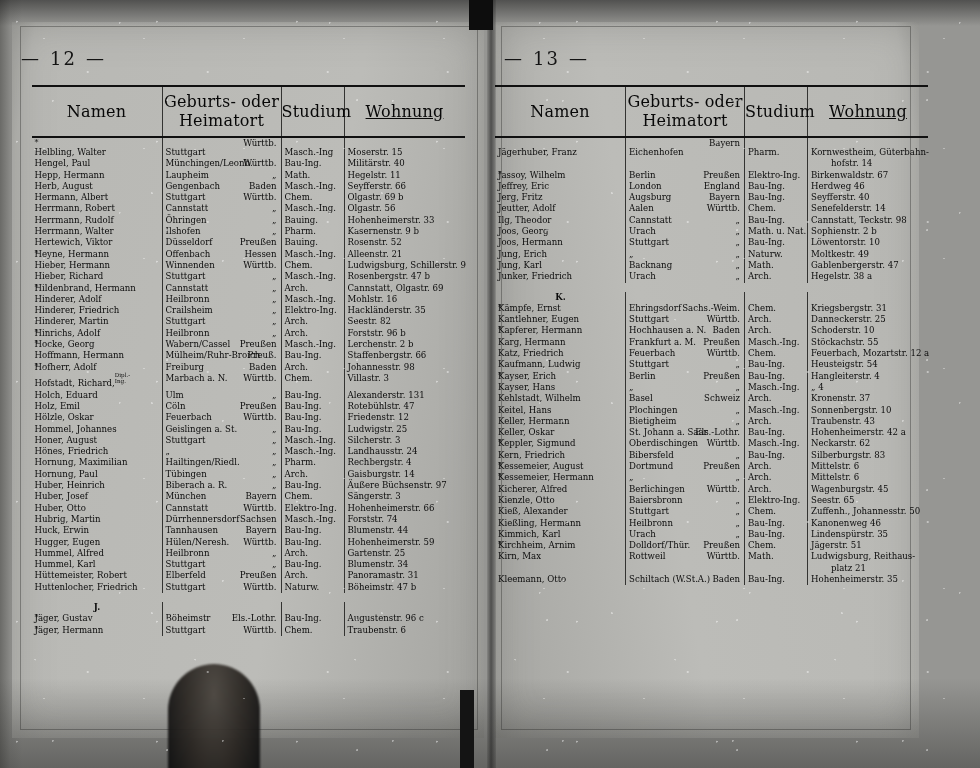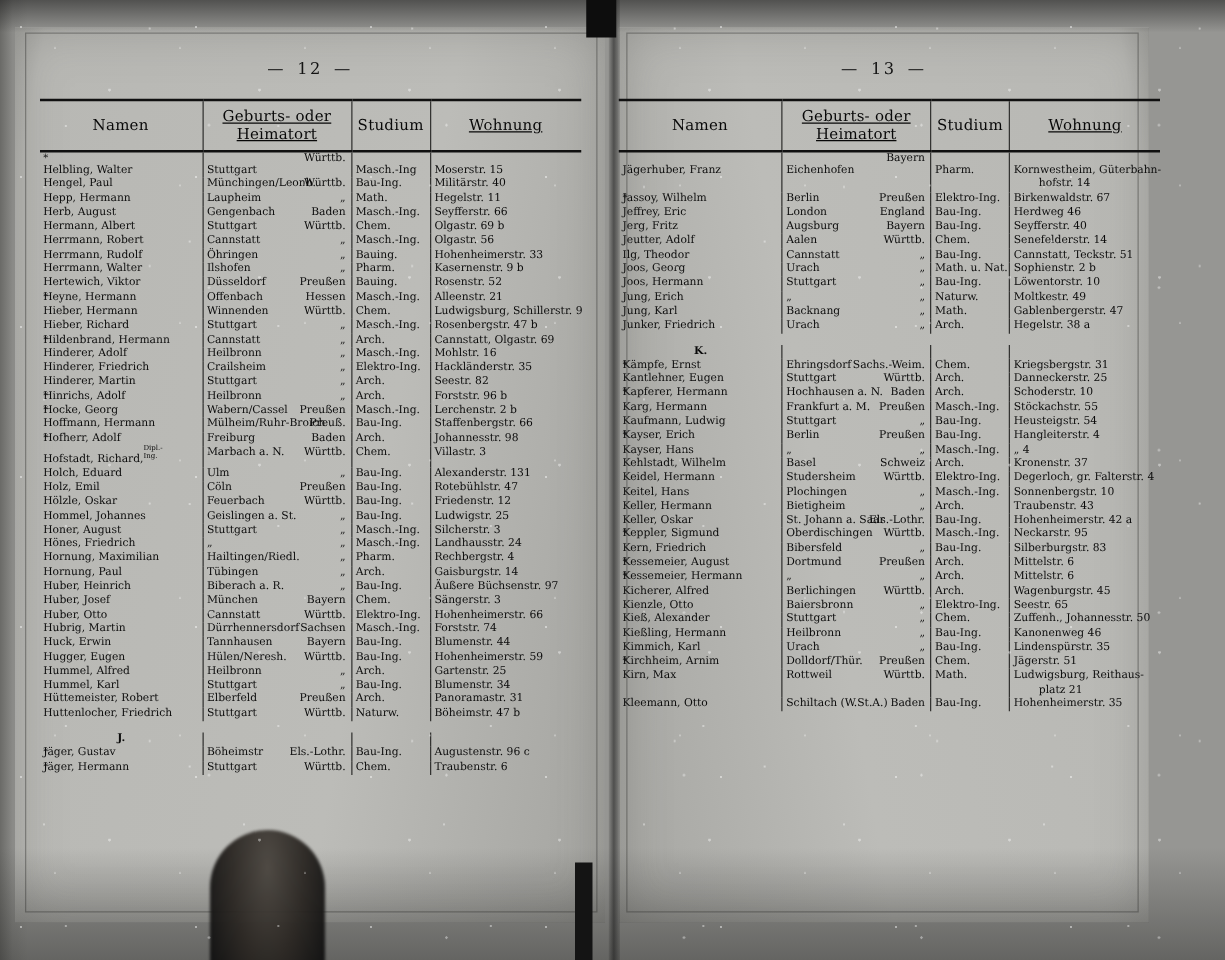--- a/index.html
+++ b/index.html
@@ -80,50 +80,49 @@
     box-shadow:inset 0 0 40px rgba(90,90,86,.35);
   }
   .page-edge{
     position:absolute;border:1px solid rgba(60,60,58,.45);
     pointer-events:none;
   }
 
   
   .sheet{position:absolute;inset:0;padding:0;}
   .folio{
-    text-align:center;
-    font-size:13px;
+    font-size:18px;
     letter-spacing:2px;
     color:#1d1d1d;
     margin-top:26px;
     font-family:"DejaVu Serif","Liberation Serif",serif;
   }
   .folio .dash{display:inline-block;padding:0 9px;font-weight:400;}
 
   table.dir{
     border-collapse:collapse;
     width:430px;
     margin:16px auto 0 auto;
     table-layout:fixed;
   }
   #page-right table.dir{width:432px;}
 
   table.dir thead th{
     font-weight:400;
-    font-size:12px;
+    font-size:16px;
     padding:5px 0 6px 0;
     text-align:center;
     color:#131313;
     border-top:2.5px solid #1a1a1a;
     border-bottom:2.5px solid #1a1a1a;
     font-family:"DejaVu Serif","Liberation Serif",serif;
     letter-spacing:.2px;
   }
   table.dir th.c-name{width:130px;}
-  table.dir th.c-ort{width:118px;text-decoration:underline;}
+  table.dir th.c-ort{width:118px;}
   table.dir th.c-stud{width:62px;}
   table.dir th.c-wohn{width:120px;text-decoration:underline;}
 
   table.dir td{
     font-size:8.6px;
     line-height:11.3px;
     color:#161616;
     vertical-align:top;
     padding:0 2px 0 3px;
     font-family:"DejaVu Serif","Liberation Serif",serif;
@@ -482,21 +481,21 @@
             <tr>
               <td class="name"><span>Jeutter, Adolf</span></td>
               <td class="ort"><span>Aalen</span><span class="state">Württb.</span></td>
               <td class="stud">Chem.</td>
               <td class="wohn"><span>Senefelderstr. 14</span></td>
             </tr>
             <tr>
               <td class="name"><span>Ilg, Theodor</span></td>
               <td class="ort"><span>Cannstatt</span><span class="state">„</span></td>
               <td class="stud">Bau-Ing.</td>
-              <td class="wohn"><span>Cannstatt, Teckstr. 51</span></td>
+              <td class="wohn"><span>Cannstatt, Teckstr. 98</span></td>
             </tr>
             <tr>
               <td class="name"><span>Joos, Georg</span></td>
               <td class="ort"><span>Urach</span><span class="state">„</span></td>
               <td class="stud">Math. u. Nat.</td>
               <td class="wohn"><span>Sophienstr. 2 b</span></td>
             </tr>
             <tr>
               <td class="name"><span>Joos, Hermann</span></td>
               <td class="ort"><span>Stuttgart</span><span class="state">„</span></td>
@@ -548,20 +547,26 @@
               <td class="stud">Arch.</td>
               <td class="wohn"><span>Schoderstr. 10</span></td>
             </tr>
             <tr>
               <td class="name"><span>Karg, Hermann</span></td>
               <td class="ort"><span>Frankfurt a. M.</span><span class="state">Preußen</span></td>
               <td class="stud">Masch.-Ing.</td>
               <td class="wohn"><span>Stöckachstr. 55</span></td>
             </tr>
             <tr>
+              <td class="name"><span>Katz, Friedrich</span></td>
+              <td class="ort"><span>Feuerbach</span><span class="state">Württb.</span></td>
+              <td class="stud">Chem.</td>
+              <td class="wohn"><span>Feuerbach, Mozartstr. 12 a</span></td>
+            </tr>
+            <tr>
               <td class="name"><span>Kaufmann, Ludwig</span></td>
               <td class="ort"><span>Stuttgart</span><span class="state">„</span></td>
               <td class="stud">Bau-Ing.</td>
               <td class="wohn"><span>Heusteigstr. 54</span></td>
             </tr>
             <tr>
               <td class="name"><span class="star">*</span><span>Kayser, Erich</span></td>
               <td class="ort"><span>Berlin</span><span class="state">Preußen</span></td>
               <td class="stud">Bau-Ing.</td>
               <td class="wohn"><span>Hangleiterstr. 4</span></td>
@@ -572,26 +577,20 @@
               <td class="stud">Masch.-Ing.</td>
               <td class="wohn"><span>„           4</span></td>
             </tr>
             <tr>
               <td class="name"><span>Kehlstadt, Wilhelm</span></td>
               <td class="ort"><span>Basel</span><span class="state">Schweiz</span></td>
               <td class="stud">Arch.</td>
               <td class="wohn"><span>Kronenstr. 37</span></td>
             </tr>
             <tr>
-              <td class="name"><span>Keidel, Hermann</span></td>
-              <td class="ort"><span>Studersheim</span><span class="state">Württb.</span></td>
-              <td class="stud">Elektro-Ing.</td>
-              <td class="wohn"><span>Degerloch, gr. Falterstr. 4</span></td>
-            </tr>
-            <tr>
               <td class="name"><span>Keitel, Hans</span></td>
               <td class="ort"><span>Plochingen</span><span class="state">„</span></td>
               <td class="stud">Masch.-Ing.</td>
               <td class="wohn"><span>Sonnenbergstr. 10</span></td>
             </tr>
             <tr>
               <td class="name"><span>Keller, Hermann</span></td>
               <td class="ort"><span>Bietigheim</span><span class="state">„</span></td>
               <td class="stud">Arch.</td>
               <td class="wohn"><span>Traubenstr. 43</span></td>
@@ -599,21 +598,21 @@
             <tr>
               <td class="name"><span>Keller, Oskar</span></td>
               <td class="ort"><span>St. Johann a. Saar</span><span class="state">Els.-Lothr.</span></td>
               <td class="stud">Bau-Ing.</td>
               <td class="wohn"><span>Hohenheimerstr. 42 a</span></td>
             </tr>
             <tr>
               <td class="name"><span class="star">*</span><span>Keppler, Sigmund</span></td>
               <td class="ort"><span>Oberdischingen</span><span class="state">Württb.</span></td>
               <td class="stud">Masch.-Ing.</td>
-              <td class="wohn"><span>Neckarstr. 95</span></td>
+              <td class="wohn"><span>Neckarstr. 62</span></td>
             </tr>
             <tr>
               <td class="name"><span>Kern, Friedrich</span></td>
               <td class="ort"><span>Bibersfeld</span><span class="state">„</span></td>
               <td class="stud">Bau-Ing.</td>
               <td class="wohn"><span>Silberburgstr. 83</span></td>
             </tr>
             <tr>
               <td class="name"><span class="star">*</span><span>Kessemeier, August</span></td>
               <td class="ort"><span>Dortmund</span><span class="state">Preußen</span></td>

